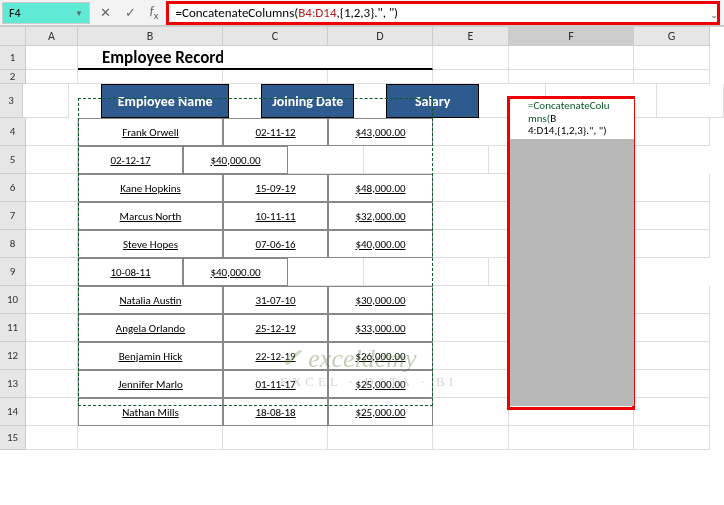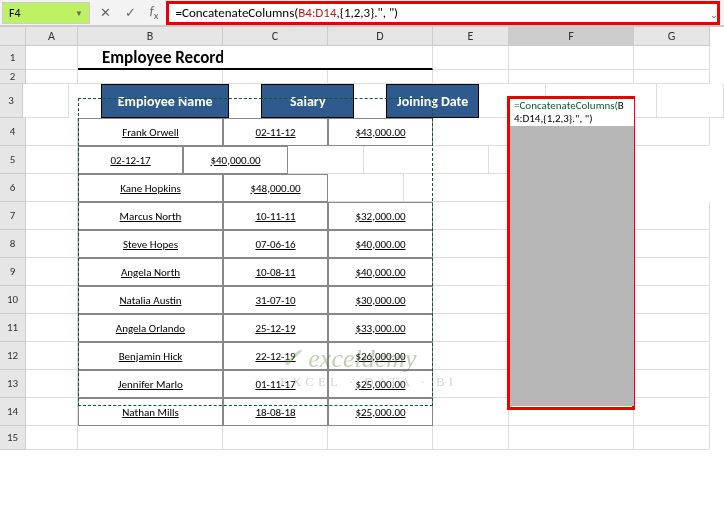--- a/index.html
+++ b/index.html
@@ -17,21 +17,21 @@
     .formula-bar {
       display: flex;
       align-items: center;
       border-bottom: 1px solid #ccc;
       height: 26px;
       background: #f3f3f3;
     }
     .name-box {
       width: 88px;
       height: 22px;
-      background: #bef264;
+      background: #5eead4;
       border: 1px solid #ccc;
       display: flex;
       align-items: center;
       padding: 0 6px;
       font-size: 12px;
       margin: 0 2px;
     }
     .name-box-arrow {
       margin-left: auto;
       font-size: 8px;
@@ -175,21 +175,21 @@
       pointer-events: none;
     }
     .f4-cell-content {
       position: absolute;
       left: 510px;
       top: 73px;
       width: 124px;
       font-size: 11px;
       color: #000;
       background: #fff;
-      padding: 1px 4px;
+      padding: 1px 18px;
       line-height: 1.15;
       z-index: 2;
       word-break: break-all;
     }
     .f4-green { color: #0a5a2a; }
     .f-grey-fill {
       position: absolute;
       left: 510px;
       top: 100px;
       width: 124px;
@@ -286,22 +286,22 @@
         <div class="cell col-C"></div>
         <div class="cell col-D"></div>
         <div class="cell col-E"></div>
         <div class="cell col-F"></div>
         <div class="cell col-G"></div>
       </div>
       <div class="row row-3">
         <div class="row-header">3</div>
         <div class="cell col-A"></div>
         <div class="cell col-B tbl-header">Employee Name</div>
+        <div class="cell col-C tbl-header">Joining Date</div>
         <div class="cell col-D tbl-header">Salary</div>
-        <div class="cell col-C tbl-header">Joining Date</div>
         <div class="cell col-E"></div>
         <div class="cell col-F"></div>
         <div class="cell col-G"></div>
       </div>
       <div class="row row-data">
         <div class="row-header">4</div>
         <div class="cell col-A"></div>
         <div class="cell col-B tbl-cell">Frank Orwell</div>
         <div class="cell col-C tbl-cell">02-11-12</div>
         <div class="cell col-D tbl-cell">$43,000.00</div>
@@ -315,20 +315,21 @@
         <div class="cell col-C tbl-cell">02-12-17</div>
         <div class="cell col-D tbl-cell">$40,000.00</div>
         <div class="cell col-E"></div>
         <div class="cell col-F"></div>
         <div class="cell col-G"></div>
       </div>
       <div class="row row-data">
         <div class="row-header">6</div>
         <div class="cell col-A"></div>
         <div class="cell col-B tbl-cell">Kane Hopkins</div>
+        <div class="cell col-C tbl-cell">15-09-19</div>
         <div class="cell col-D tbl-cell">$48,000.00</div>
         <div class="cell col-E"></div>
         <div class="cell col-F"></div>
         <div class="cell col-G"></div>
       </div>
       <div class="row row-data">
         <div class="row-header">7</div>
         <div class="cell col-A"></div>
         <div class="cell col-B tbl-cell">Marcus North</div>
         <div class="cell col-C tbl-cell">10-11-11</div>
@@ -343,21 +344,20 @@
         <div class="cell col-B tbl-cell">Steve Hopes</div>
         <div class="cell col-C tbl-cell">07-06-16</div>
         <div class="cell col-D tbl-cell">$40,000.00</div>
         <div class="cell col-E"></div>
         <div class="cell col-F"></div>
         <div class="cell col-G"></div>
       </div>
       <div class="row row-data">
         <div class="row-header">9</div>
         <div class="cell col-A"></div>
-        <div class="cell col-B tbl-cell">Angela North</div>
         <div class="cell col-C tbl-cell">10-08-11</div>
         <div class="cell col-D tbl-cell">$40,000.00</div>
         <div class="cell col-E"></div>
         <div class="cell col-F"></div>
         <div class="cell col-G"></div>
       </div>
       <div class="row row-data">
         <div class="row-header">10</div>
         <div class="cell col-A"></div>
         <div class="cell col-B tbl-cell">Natalia Austin</div>

